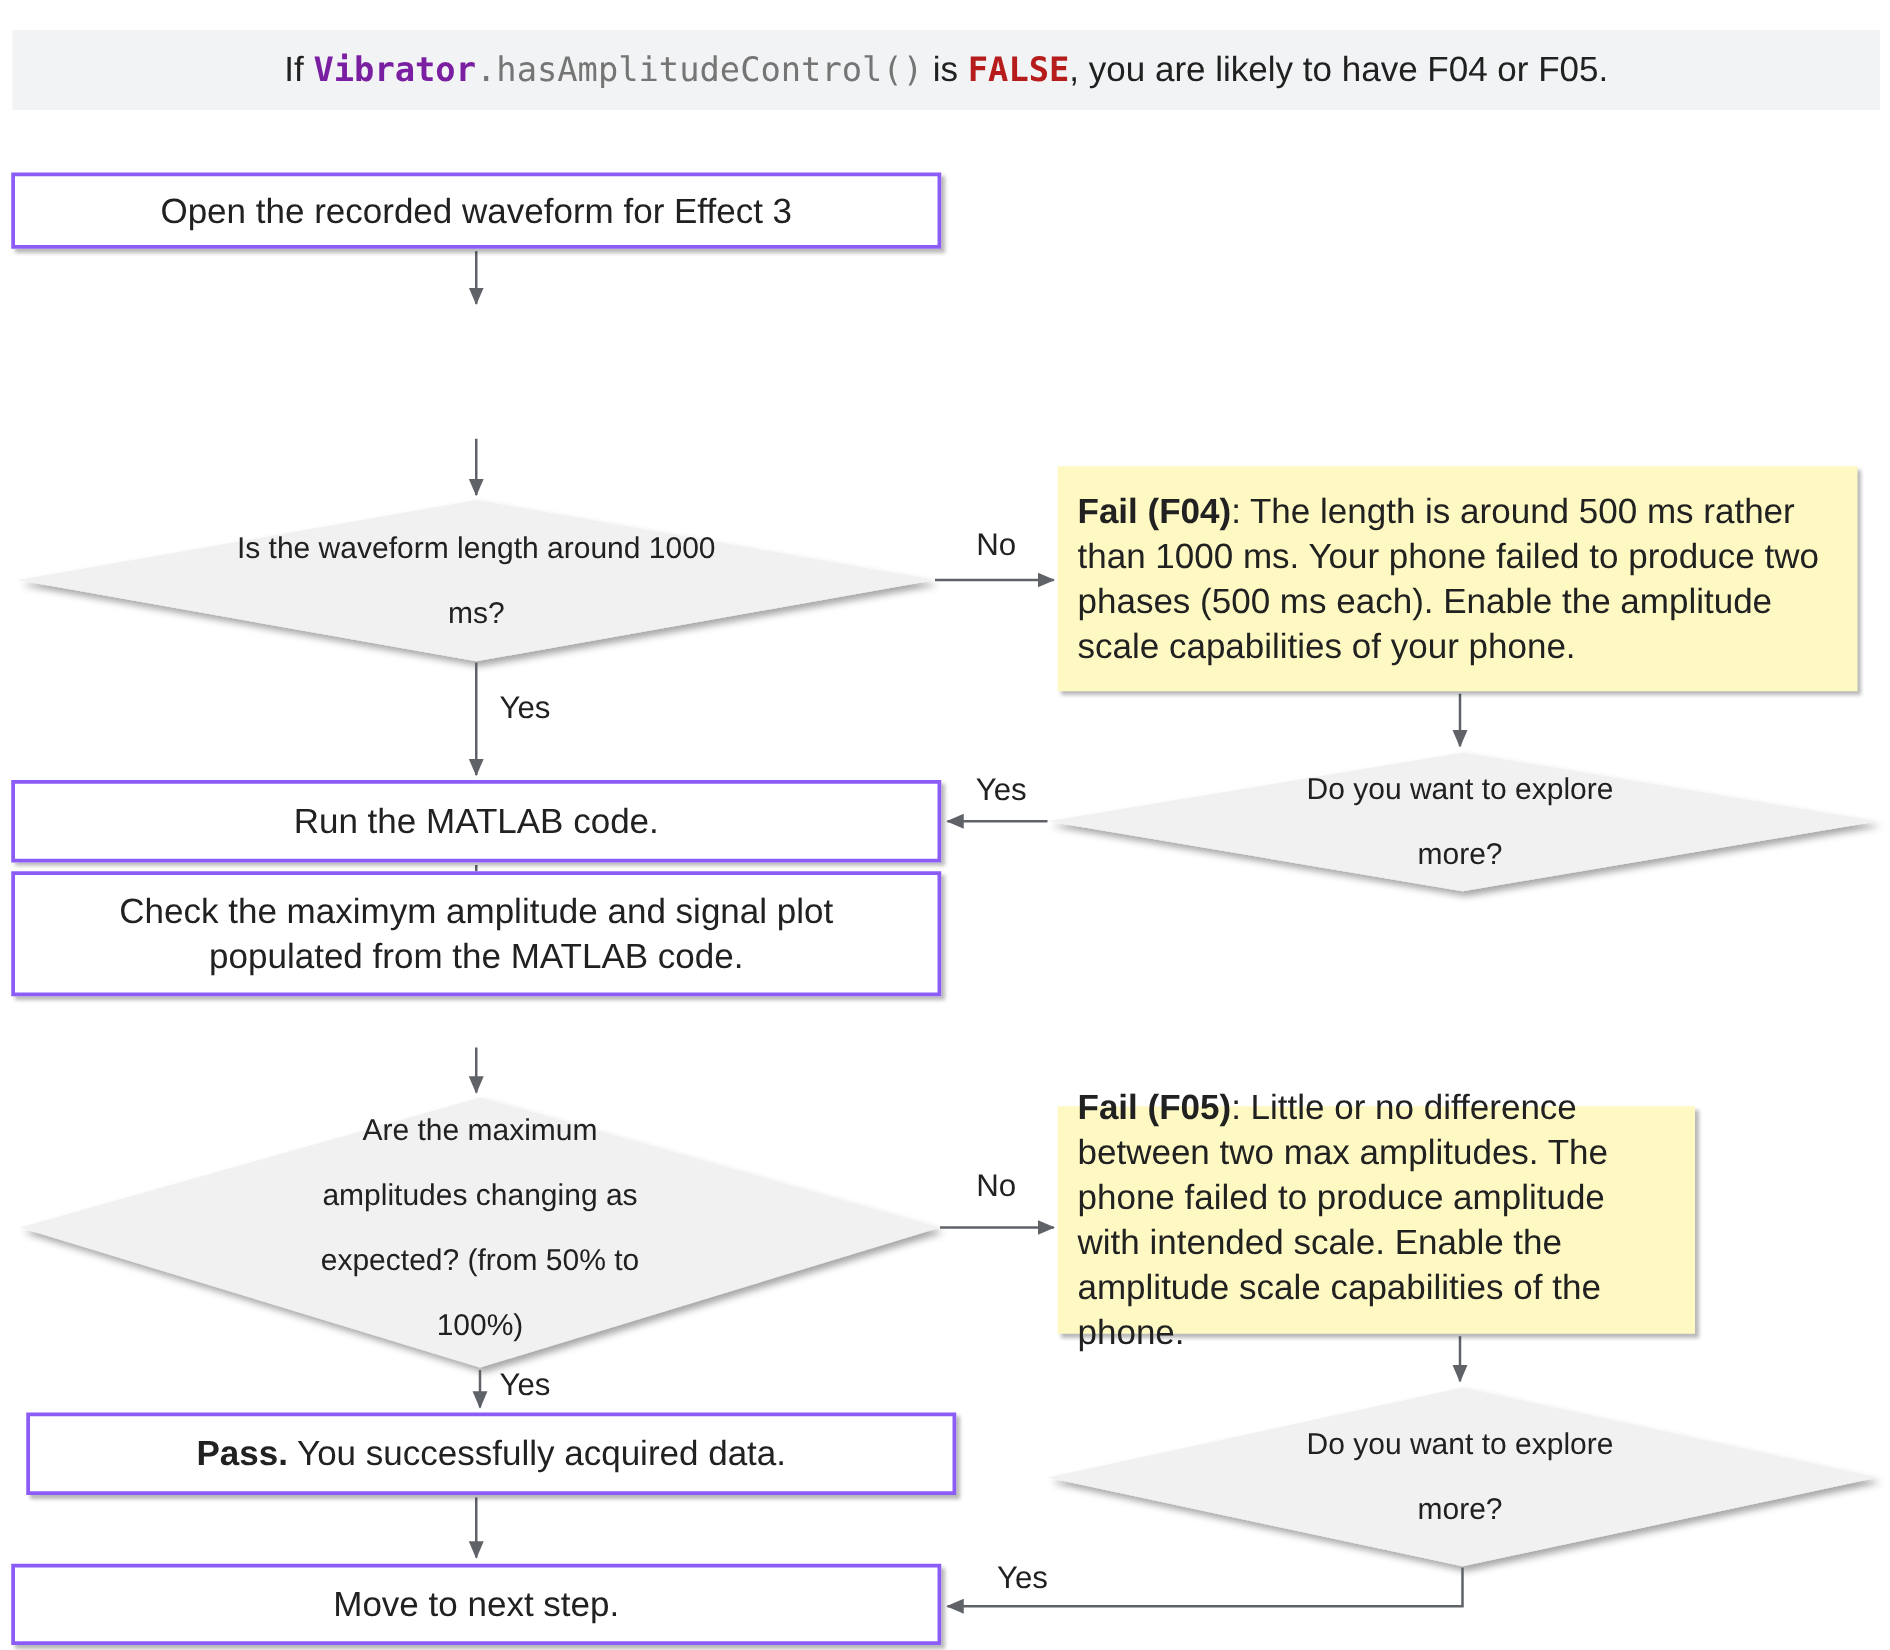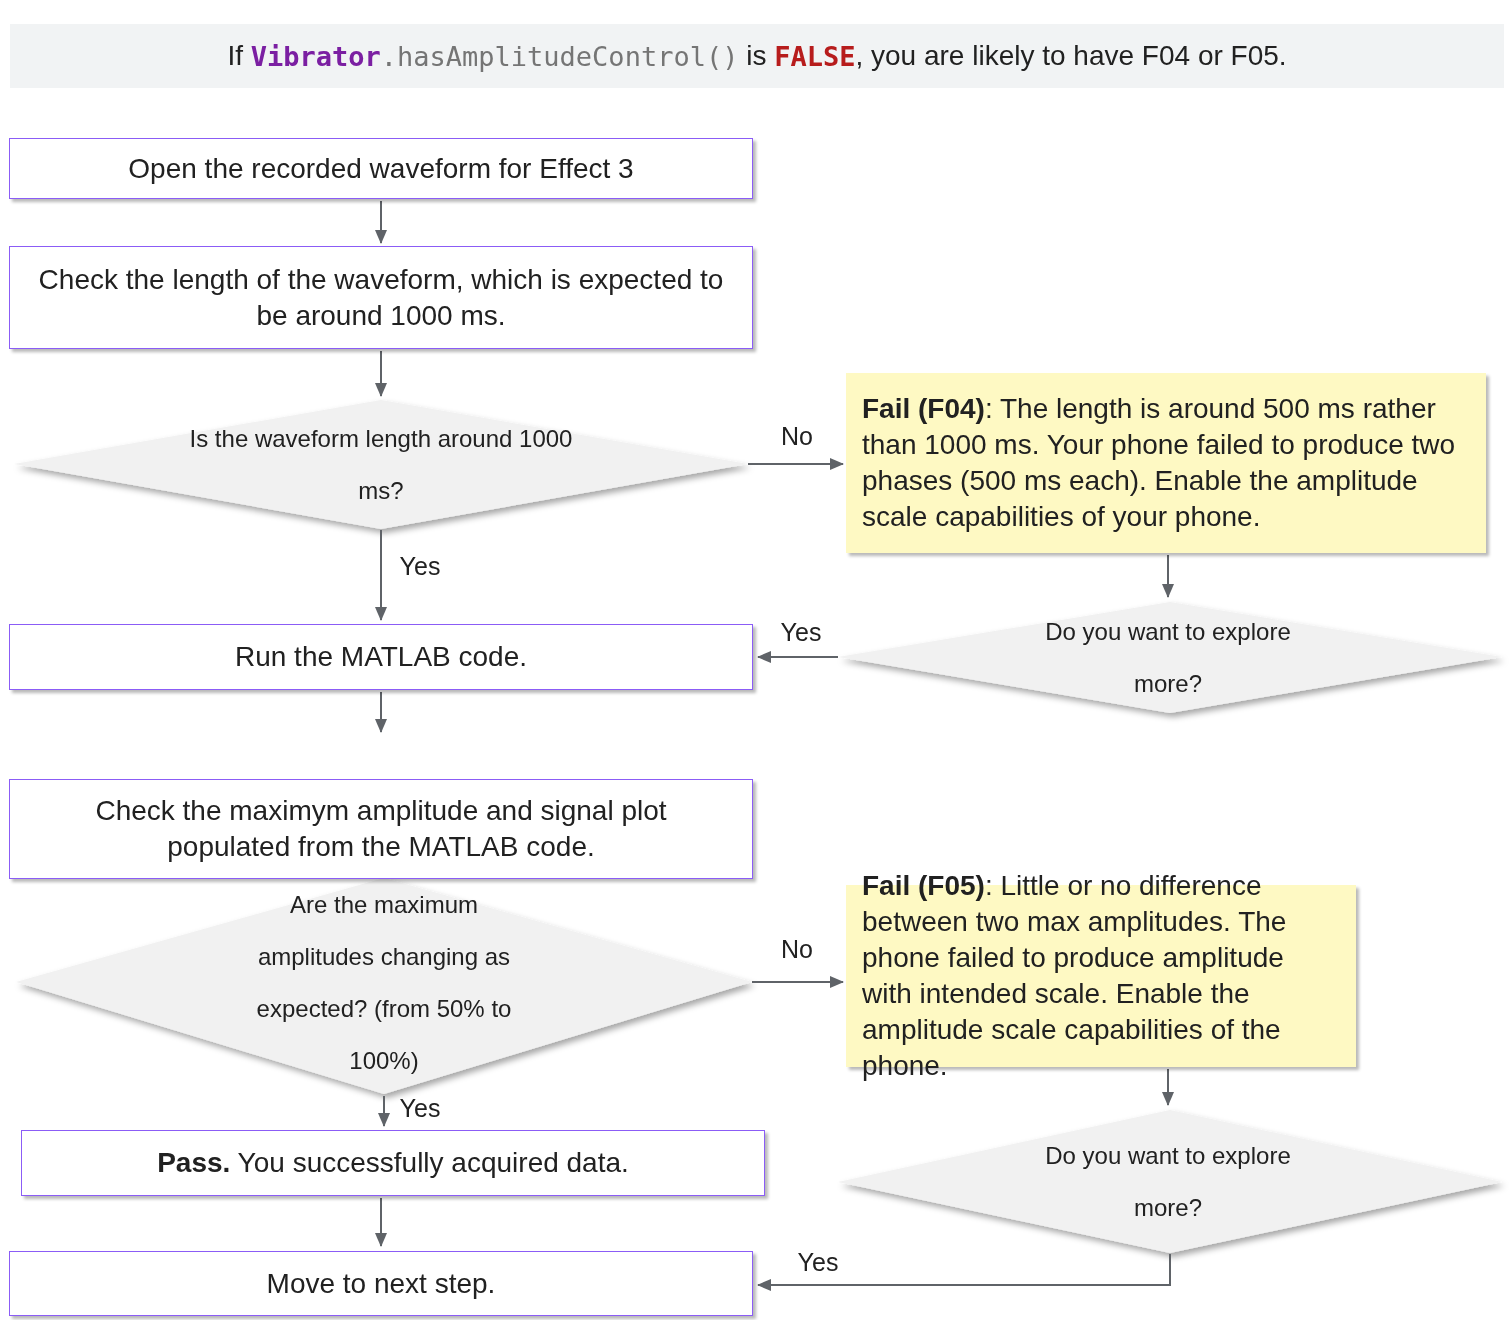--- a/index.html
+++ b/index.html
@@ -49,21 +49,21 @@
     box-sizing: border-box;
     display: flex;
     align-items: center;
     justify-content: center;
     text-align: center;
     font-size: 28px;
     line-height: 36px;
   }
   .process {
     background: #ffffff;
-    border: 1px solid #8b5cf6;
+    border: 3px solid #8b5cf6;
     box-shadow: 3px 3px 3px rgba(0,0,0,0.28);
   }
   .fail {
     background: #fef9c3;
     box-shadow: 3px 3px 3px rgba(0,0,0,0.28);
     text-align: left;
     justify-content: flex-start;
     padding: 0 16px;
   }
   .b { font-weight: bold; }
@@ -122,29 +122,26 @@
       <path d="M381,1182 L381,1230" marker-end="url(#arrow)"></path>
       <path d="M1168,1053 L1168,1089" marker-end="url(#arrow)"></path>
       <path d="M1170,1238 L1170,1269 L758,1269" marker-end="url(#arrow)"></path>
     </g>
   </svg>
 
   <div class="node process" style="left:9px; top:122px; width:744px; height:61px;">
     <span>Open the recorded waveform for Effect 3</span>
   </div>
 
-  <div class="node process" style="left:9px; top:230px; width:744px; height:103px; padding:0 28px;">
-    <span>Check the length of the waveform, which is expected to be around 1000 ms.</span>
-  </div>
 
   <div class="node process" style="left:9px; top:608px; width:744px; height:66px;">
     <span>Run the MATLAB code.</span>
   </div>
 
-  <div class="node process" style="left:9px; top:763px; width:744px; height:100px; padding:0 28px;">
+  <div class="node process" style="left:9px; top:681px; width:744px; height:100px; padding:0 28px;">
     <span>Check the maximym amplitude and signal plot populated from the MATLAB code.</span>
   </div>
 
   <div class="node process" style="left:21px; top:1114px; width:744px; height:66px;">
     <span><span class="b">Pass.</span><span> You successfully acquired data.</span></span>
   </div>
 
   <div class="node process" style="left:9px; top:1235px; width:744px; height:65px;">
     <span>Move to next step.</span>
   </div>

